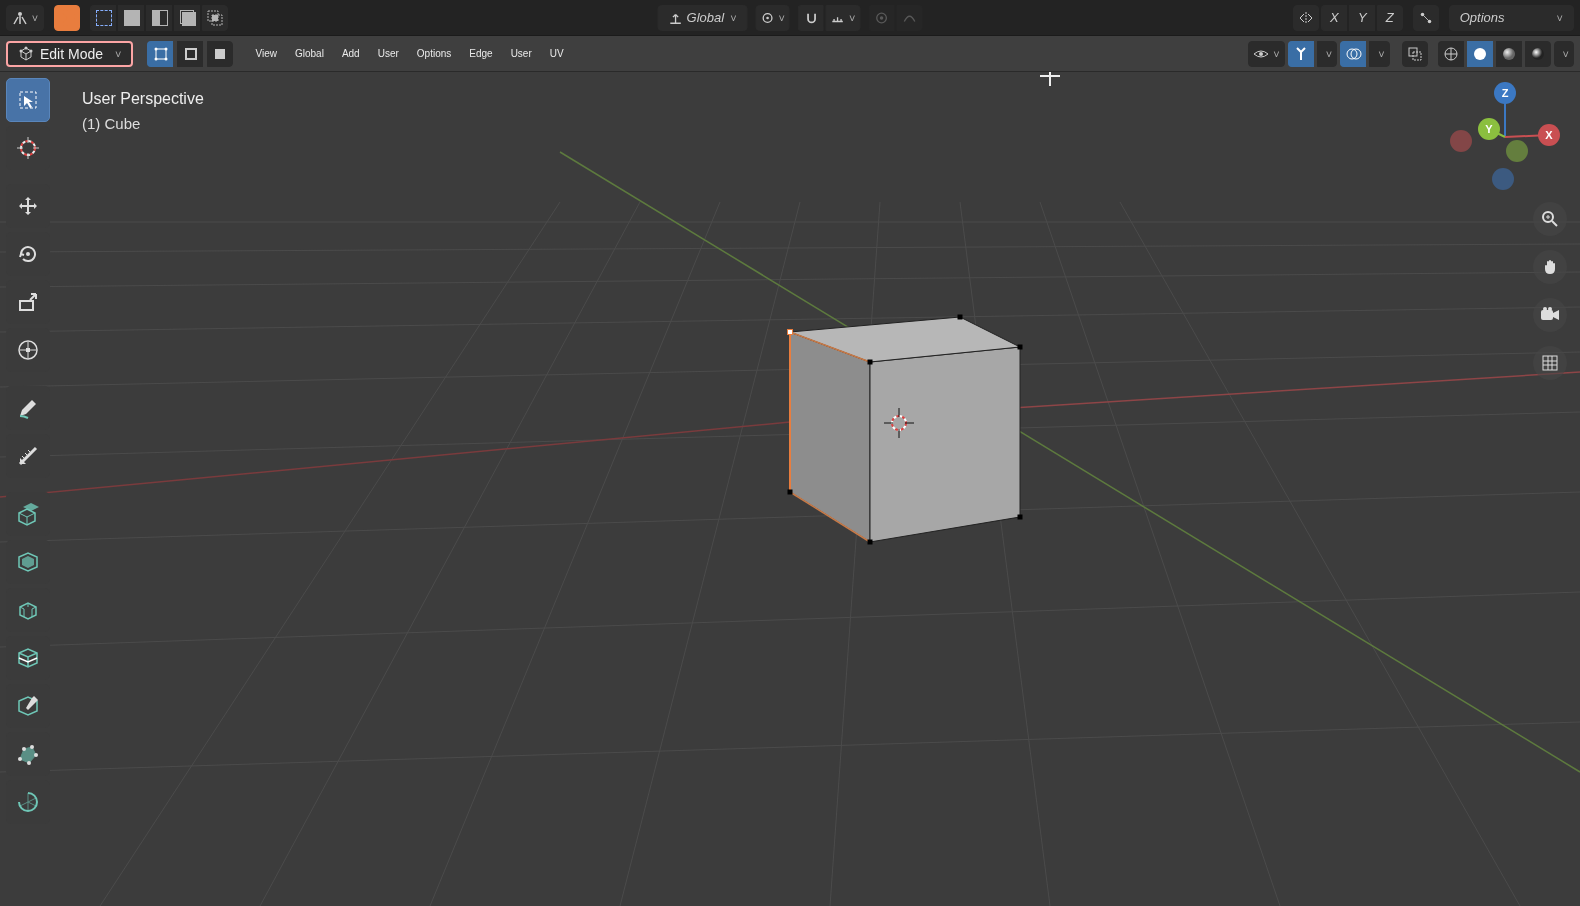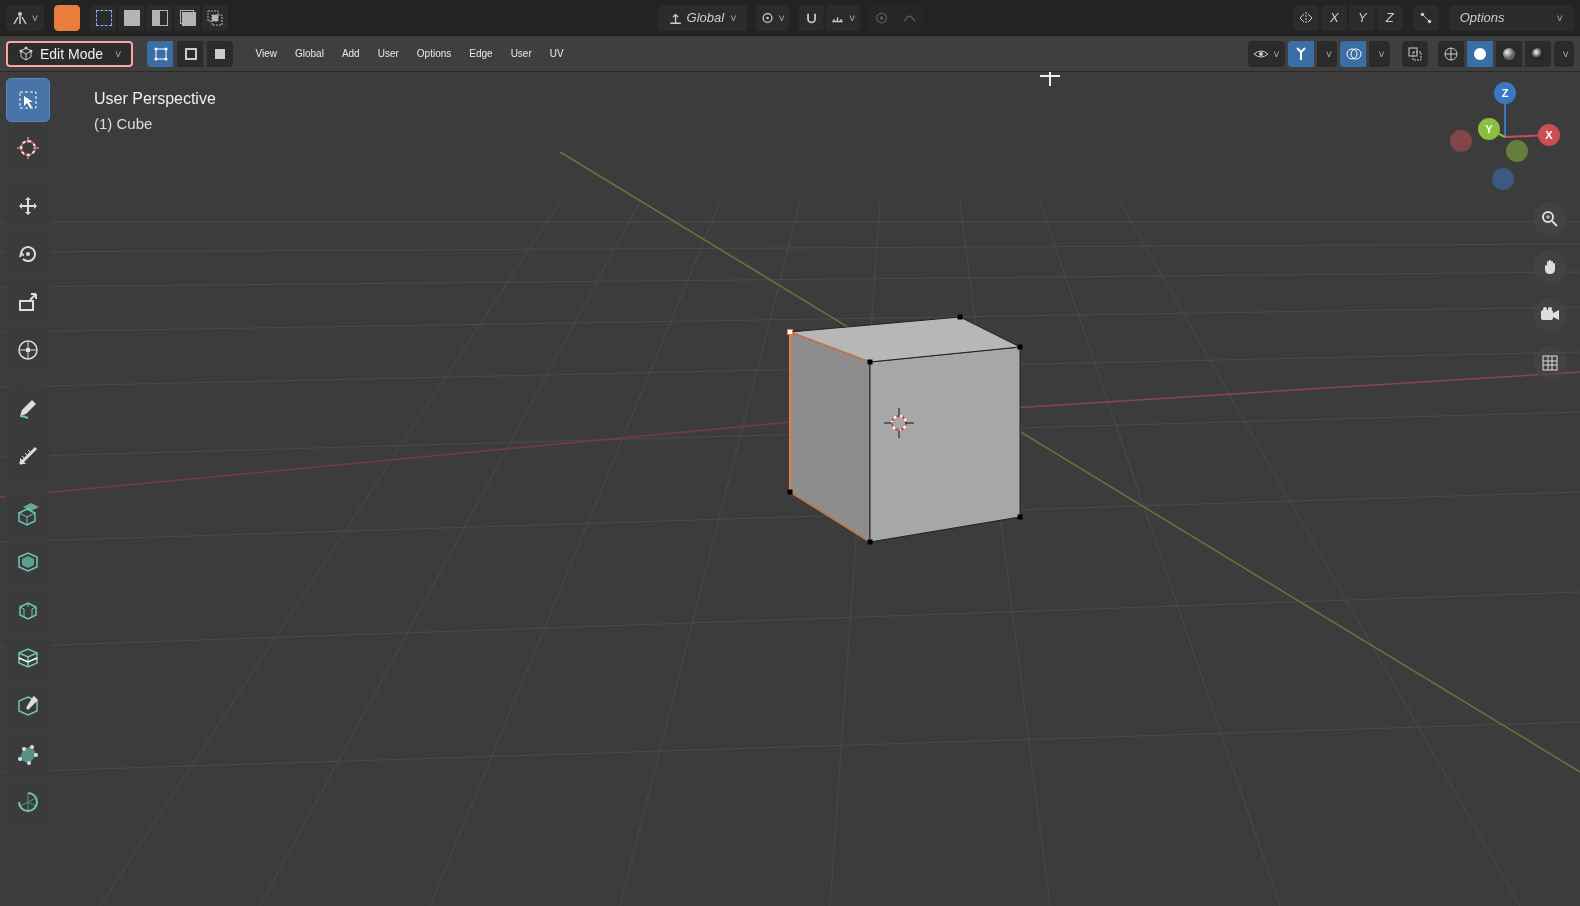--- a/index.html
+++ b/index.html
@@ -61,21 +61,21 @@
 
 .hdr2-right { margin-left:auto; display:flex; align-items:center; gap:3px; }
 
 
 .viewport {
   position:absolute; left:0; top:72px; right:0; bottom:0;
   background:#3c3c3c; overflow:hidden;
 }
 
 
-.overlay-text { position:absolute; left:82px; top:14px; font-size:16px; color:#eee; line-height:1.6; pointer-events:none;margin-left:12px; }
+.overlay-text { position:absolute; left:82px; top:14px; font-size:16px; color:#eee; line-height:1.6; pointer-events:none; }
 .overlay-text .sub { font-size:15px; color:#ddd; }
 
 
 .toolbar-left {
   position:absolute; left:6px; top:6px; width:44px;
   display:flex; flex-direction:column; gap:4px;
 }
 .tool {
   width:44px; height:44px; border-radius:5px;
   display:flex; align-items:center; justify-content:center;

